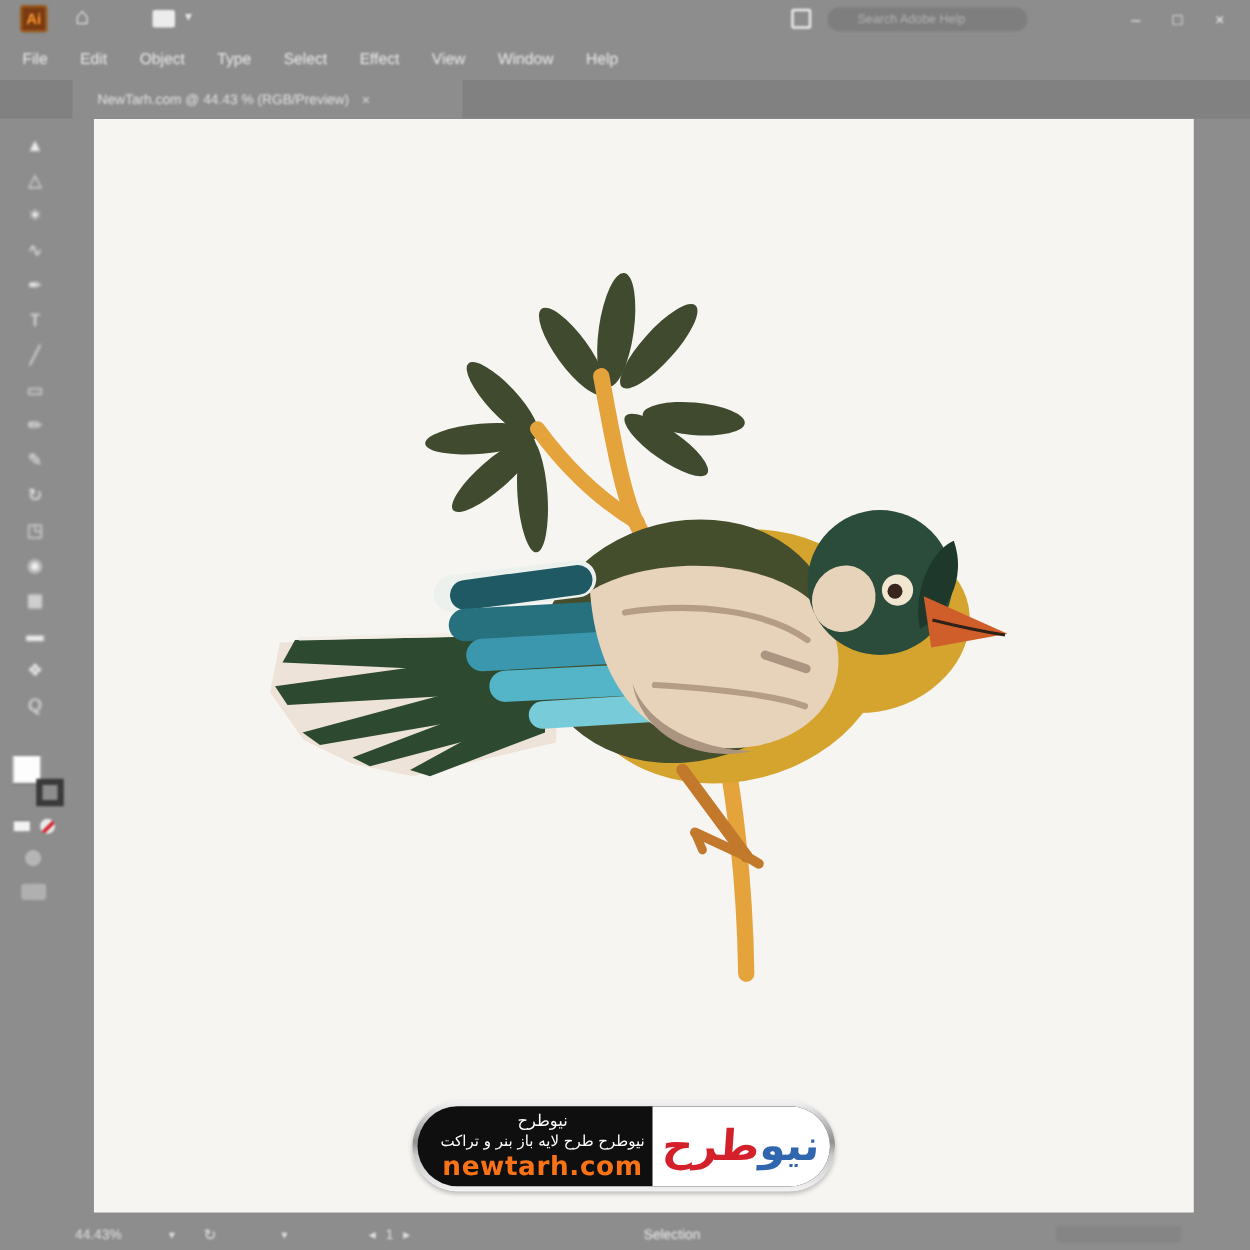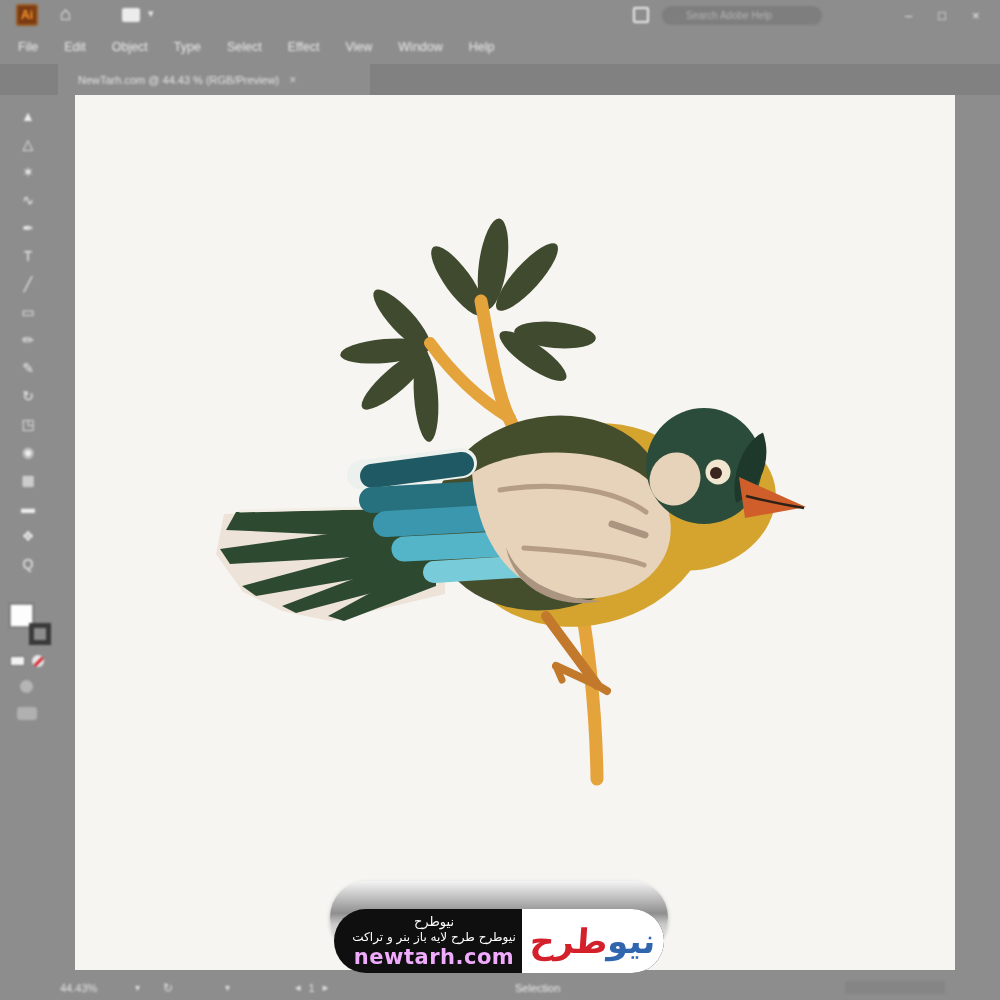--- a/index.html
+++ b/index.html
@@ -88,26 +88,26 @@
   .statusbar .toolname { position:absolute; left:515px; color:#ececec; }
   .statusbar .field { position:absolute; left:845px; top:6px; width:100px; height:13px;
                       background:#858585; border-radius:2px; }
 
   
   .watermark { position:absolute; left:330px; top:881px; width:338px; height:72px;
                padding:4px; border-radius:40px; z-index:5;
                background:linear-gradient(180deg,#f4f4f4,#8f8f8f 45%,#c9c9c9 60%,#f2f2f2);
                box-shadow:0 2px 4px rgba(0,0,0,.25); }
   .wm-inner { width:100%; height:100%; border-radius:34px; overflow:hidden;
-              display:flex; background:var(--panel_black,#0f0f0f);margin-top:24px; }
+              display:flex; background:var(--panel_black,#0f0f0f); }
   .wm-left { flex:0 0 57%; display:flex; flex-direction:column; justify-content:center;
              align-items:center; gap:1px; padding-left:12px; }
   .wm-fa1 { color:#fff; font-size:13px; font-family:"DejaVu Sans",sans-serif; direction:rtl; }
   .wm-fa2 { color:#fff; font-size:12px; font-family:"DejaVu Sans",sans-serif; direction:rtl; }
-  .wm-domain { color:#f0abfc; font-size:21px; font-weight:bold; letter-spacing:.5px;
+  .wm-domain { color:#f97316; font-size:21px; font-weight:bold; letter-spacing:.5px;
                font-family:"DejaVu Sans",sans-serif; }
   .wm-right { flex:1; background:#fff; display:flex; align-items:center; justify-content:center; }
   .wm-logo { direction:rtl; font-family:"DejaVu Sans",sans-serif; font-weight:bold;
              font-size:34px; transform:skewX(-4deg); line-height:1; }
   .wm-logo .lg-blue { color:var(--blue,#2f66ad); }
   .wm-logo .lg-red { color:var(--red,#d3202a); }
 </style>
 </head>
 <body>
 

